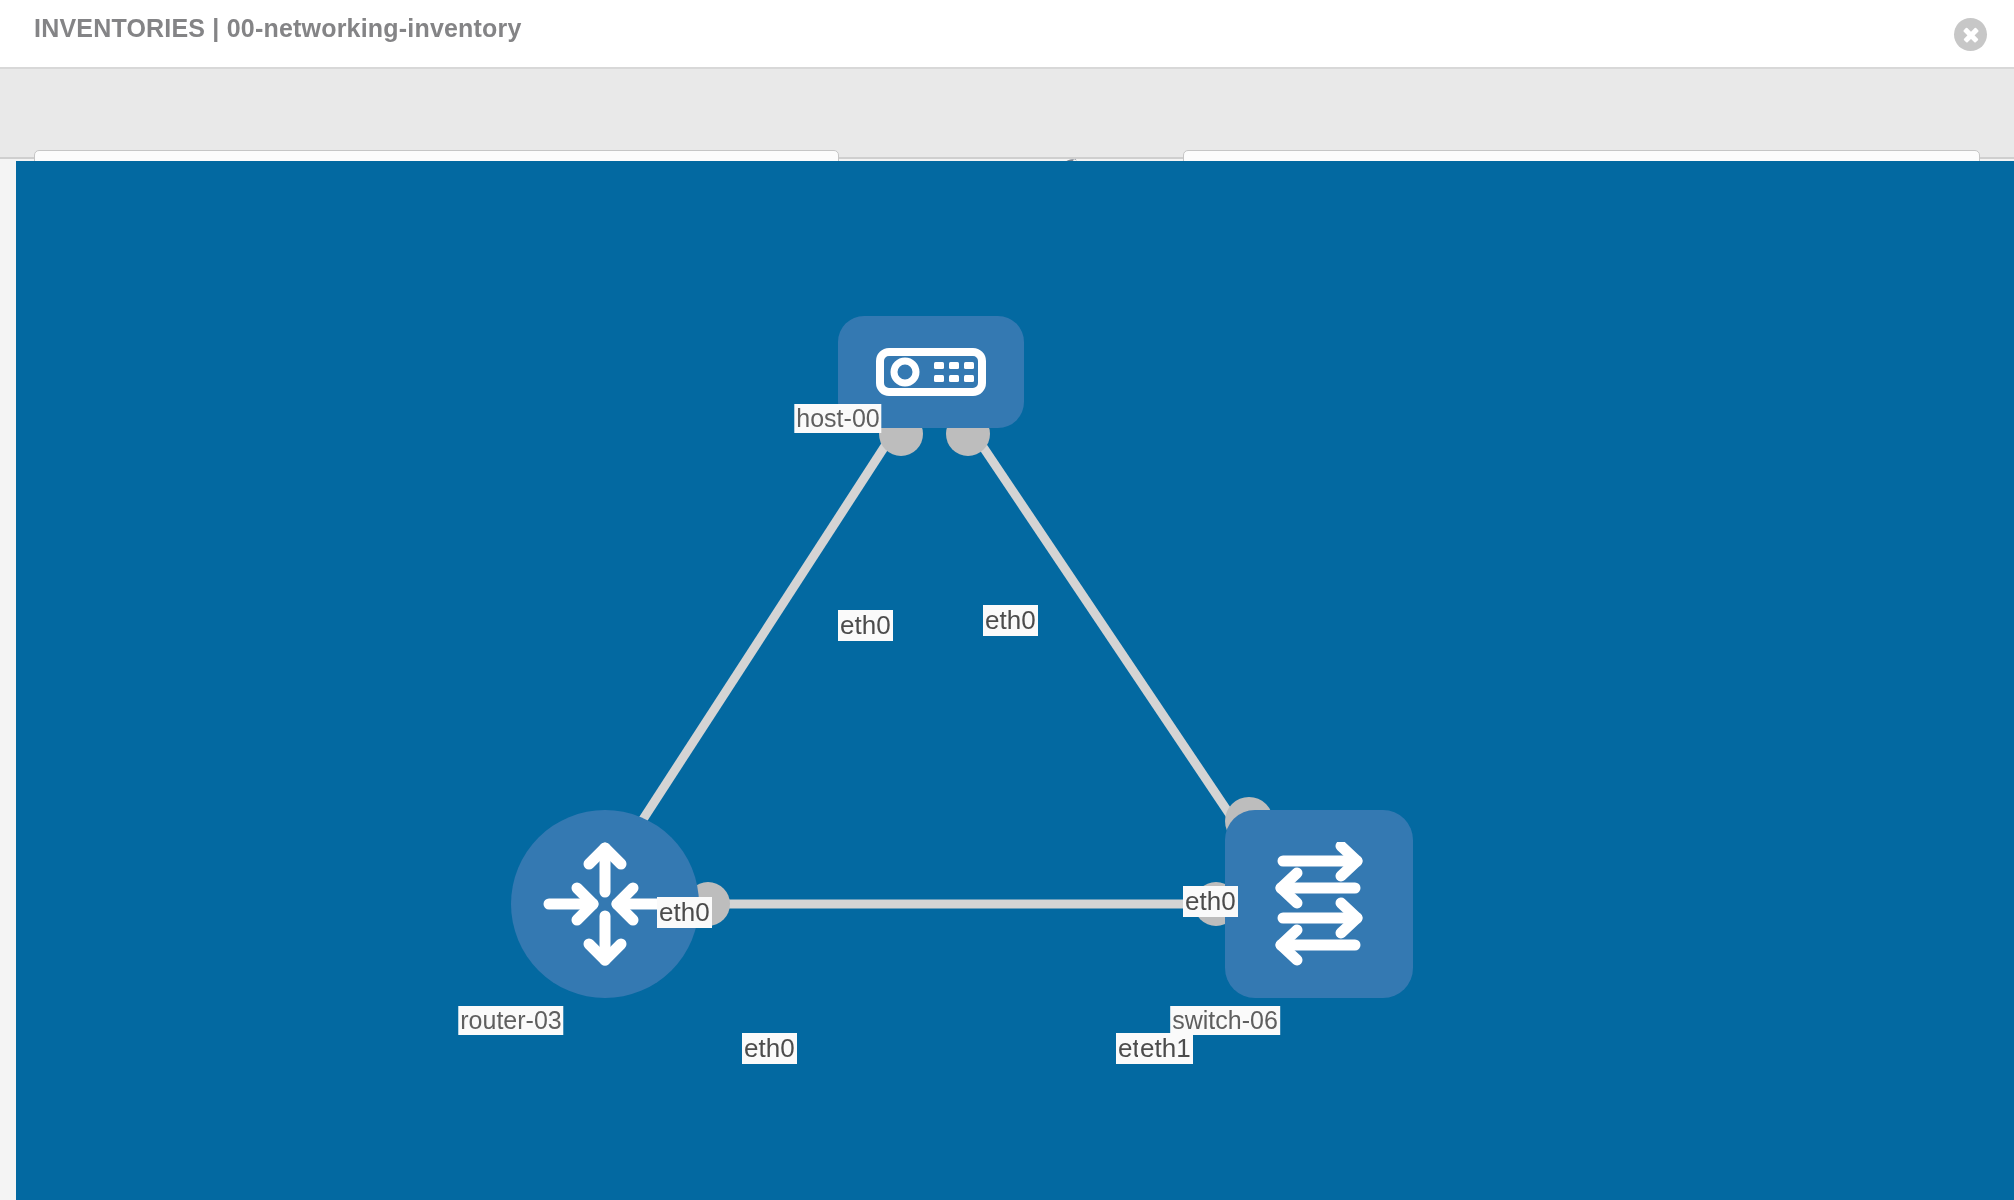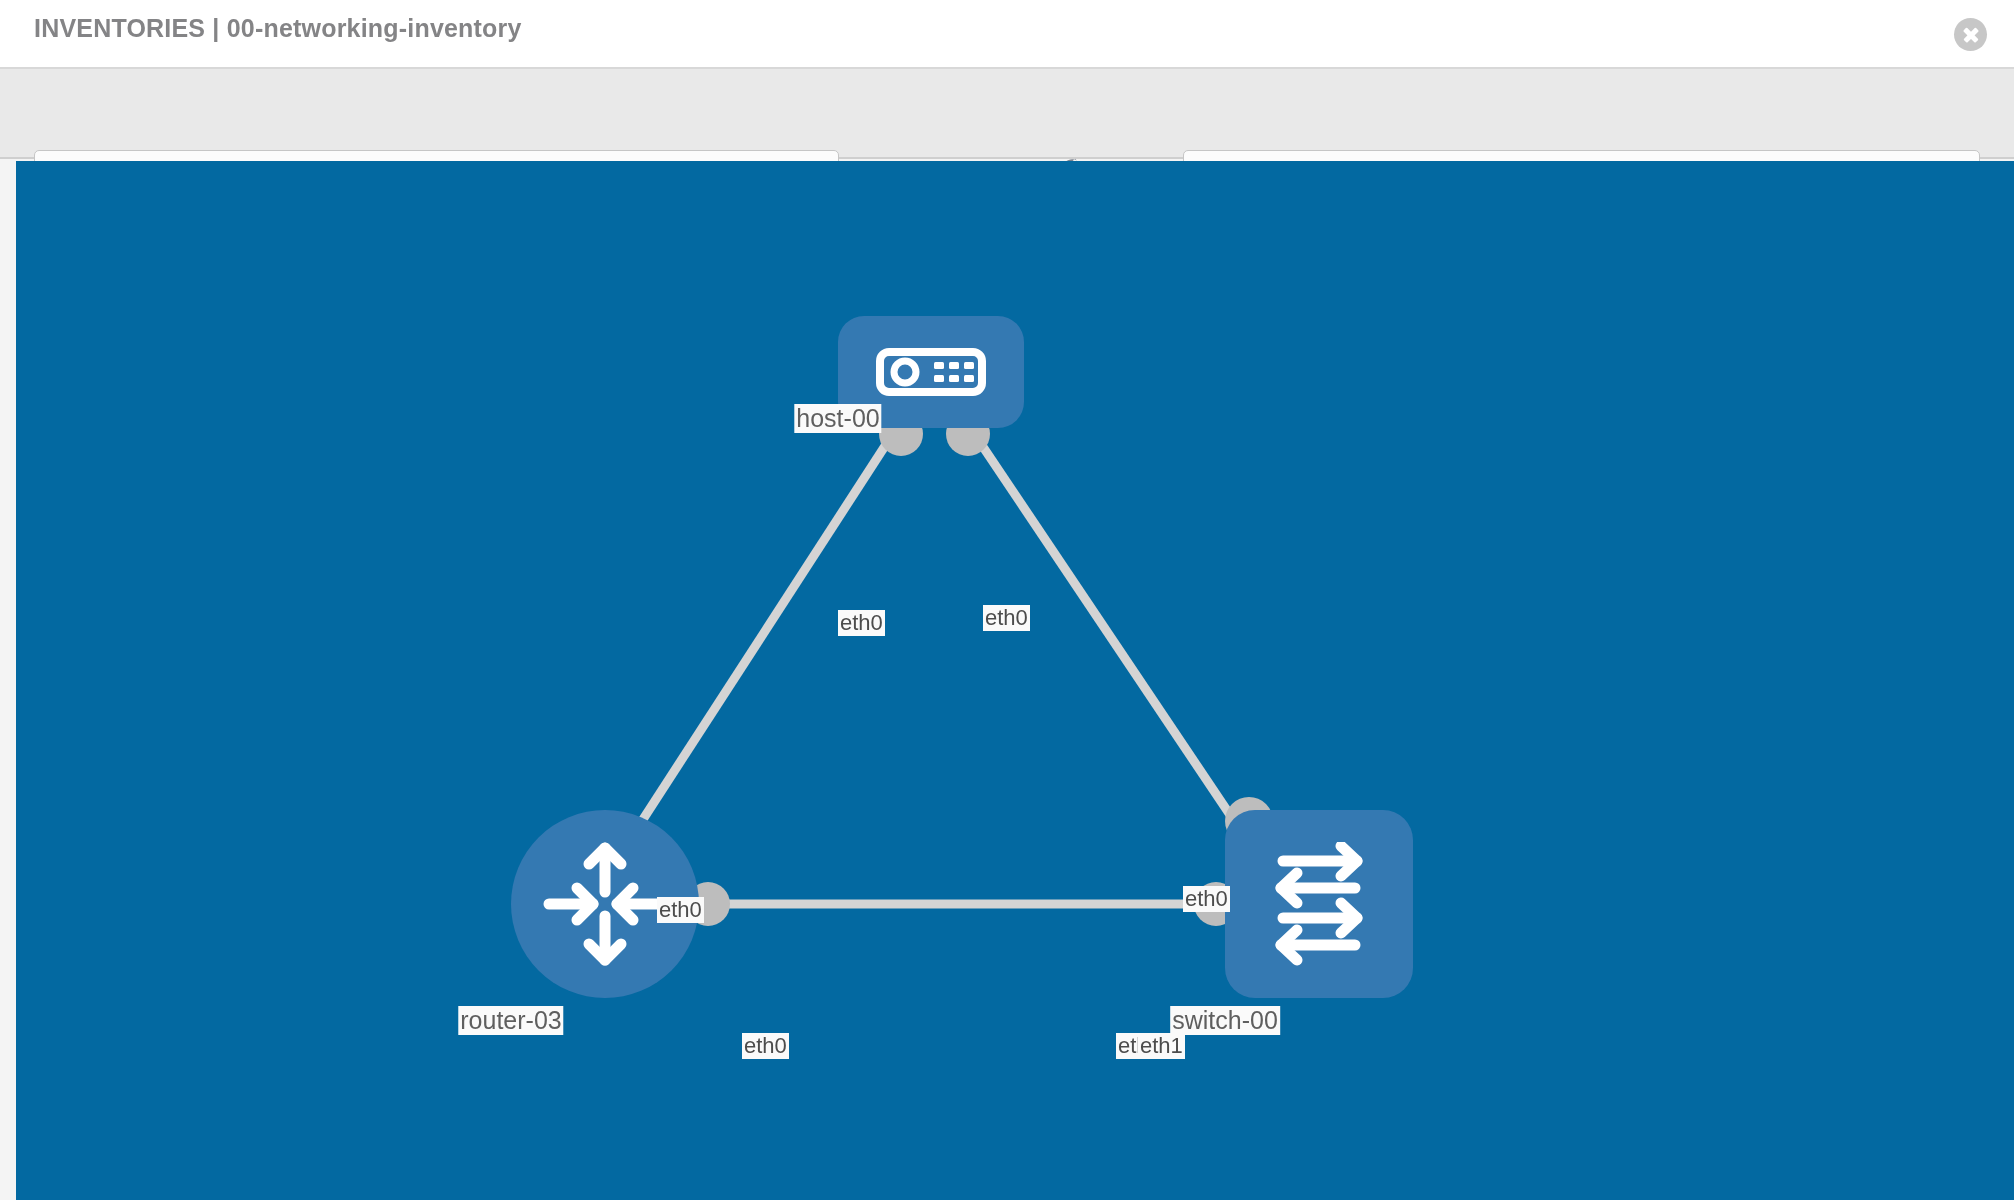--- a/index.html
+++ b/index.html
@@ -92,21 +92,21 @@
 
   #node-router    { left: 495px; top: 649px; }
   #node-router .node-shape { width: 188px; height: 188px; border-radius: 50%; }
   #node-router .node-label { top: 196px; }
 
   #node-switch    { left: 1209px; top: 649px; }
   #node-switch .node-shape { width: 188px; height: 188px; border-radius: 30px; }
   #node-switch .node-label { top: 196px; }
 
   .iface-label {
-    position: absolute; font-size: 22px; color: #4c4c4c;
+    position: absolute; font-size: 26px; color: #4c4c4c;
     background: #fafafa; padding: 0 2px; white-space: nowrap;
   }
 </style>
 </head>
 <body>
 
 <div class="app">
 
   <div class="header">
     <div class="header-title">INVENTORIES | 00-networking-inventory</div>
@@ -207,21 +207,21 @@
             <polyline points="40,31 24,46 40,61"></polyline>
 
             <line x1="26" y1="76" x2="100" y2="76"></line>
             <polyline points="84,61 100,76 84,91"></polyline>
 
             <line x1="98" y1="103" x2="24" y2="103"></line>
             <polyline points="40,88 24,103 40,118"></polyline>
           </g>
         </svg>
       </div>
-      <div class="node-label">switch-00</div>
+      <div class="node-label">switch-06</div>
     </div>
 
     <div class="iface-label" style="left:822px; top:449px;">eth0</div>
     <div class="iface-label" style="left:967px; top:444px;">eth0</div>
     <div class="iface-label" style="left:641px; top:736px;">eth0</div>
     <div class="iface-label" style="left:1167px; top:725px;">eth0</div>
     <div class="iface-label" style="left:726px; top:872px;">eth0</div>
     <div class="iface-label" style="left:1100px; top:872px;">eth</div>
     <div class="iface-label" style="left:1122px; top:872px;">eth1</div>
 

